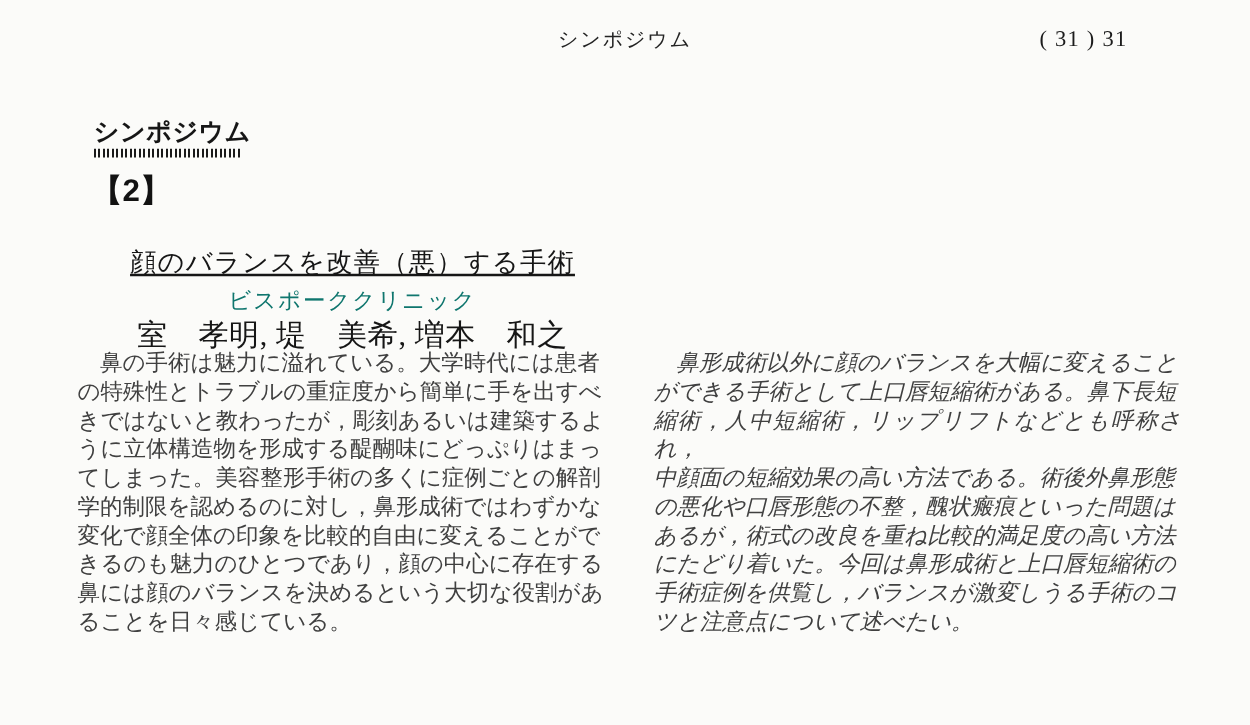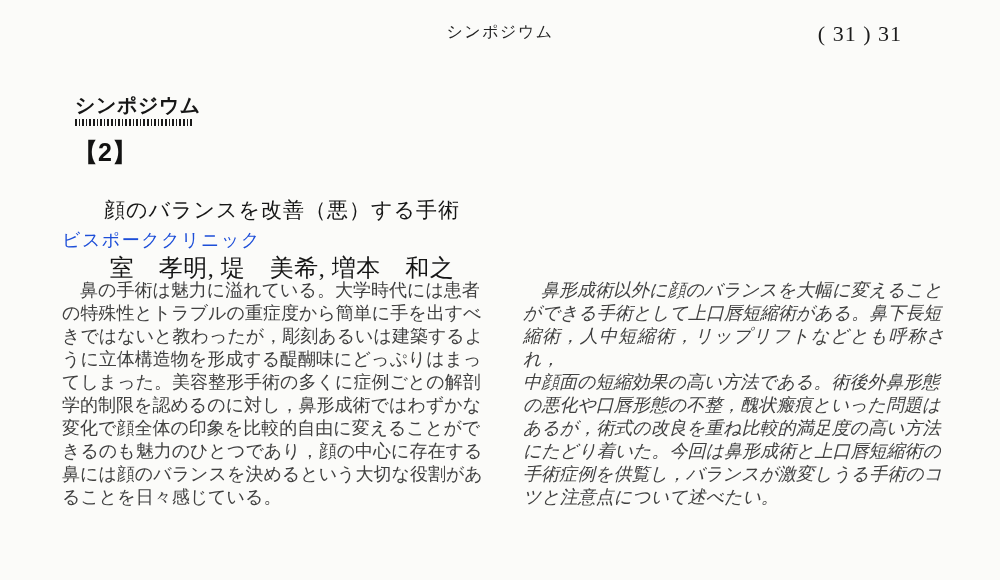--- a/index.html
+++ b/index.html
@@ -29,21 +29,21 @@
     font-family: "Liberation Sans", "DejaVu Sans", sans-serif;
     font-size: 16px;
     letter-spacing: 1.5px;
     color: #232323;
   }
   
   .page-number {
     position: absolute;
     top: 21px;
     right: 98px;
-    font-size: 22px;
+    font-size: 18px;
     letter-spacing: 1px;
     color: #1c1c1c;
   }
   
   .section-heading {
     position: absolute;
     top: 92px;
     left: 75px;
     font-family: "Liberation Sans", "DejaVu Sans", sans-serif;
     font-size: 20px;
@@ -71,30 +71,31 @@
   
   .abstract-title {
     position: absolute;
     top: 196px;
     left: 62px;
     width: 440px;
     text-align: center;
     font-size: 21px;
     letter-spacing: 1px;
     color: #161616;
+    text-decoration: underline;
   }
   .abstract-affiliation {
     position: absolute;
     top: 228px;
     left: 62px;
     width: 440px;
-    text-align: left;
+    text-align: center;
     font-size: 18px;
     letter-spacing: 1.5px;
-    color: #1d4ed8;
+    color: #0f766e;
   }
   .abstract-authors {
     position: absolute;
     top: 252px;
     left: 62px;
     width: 440px;
     text-align: center;
     font-size: 24px;
     letter-spacing: 0.5px;
     color: #161616;

